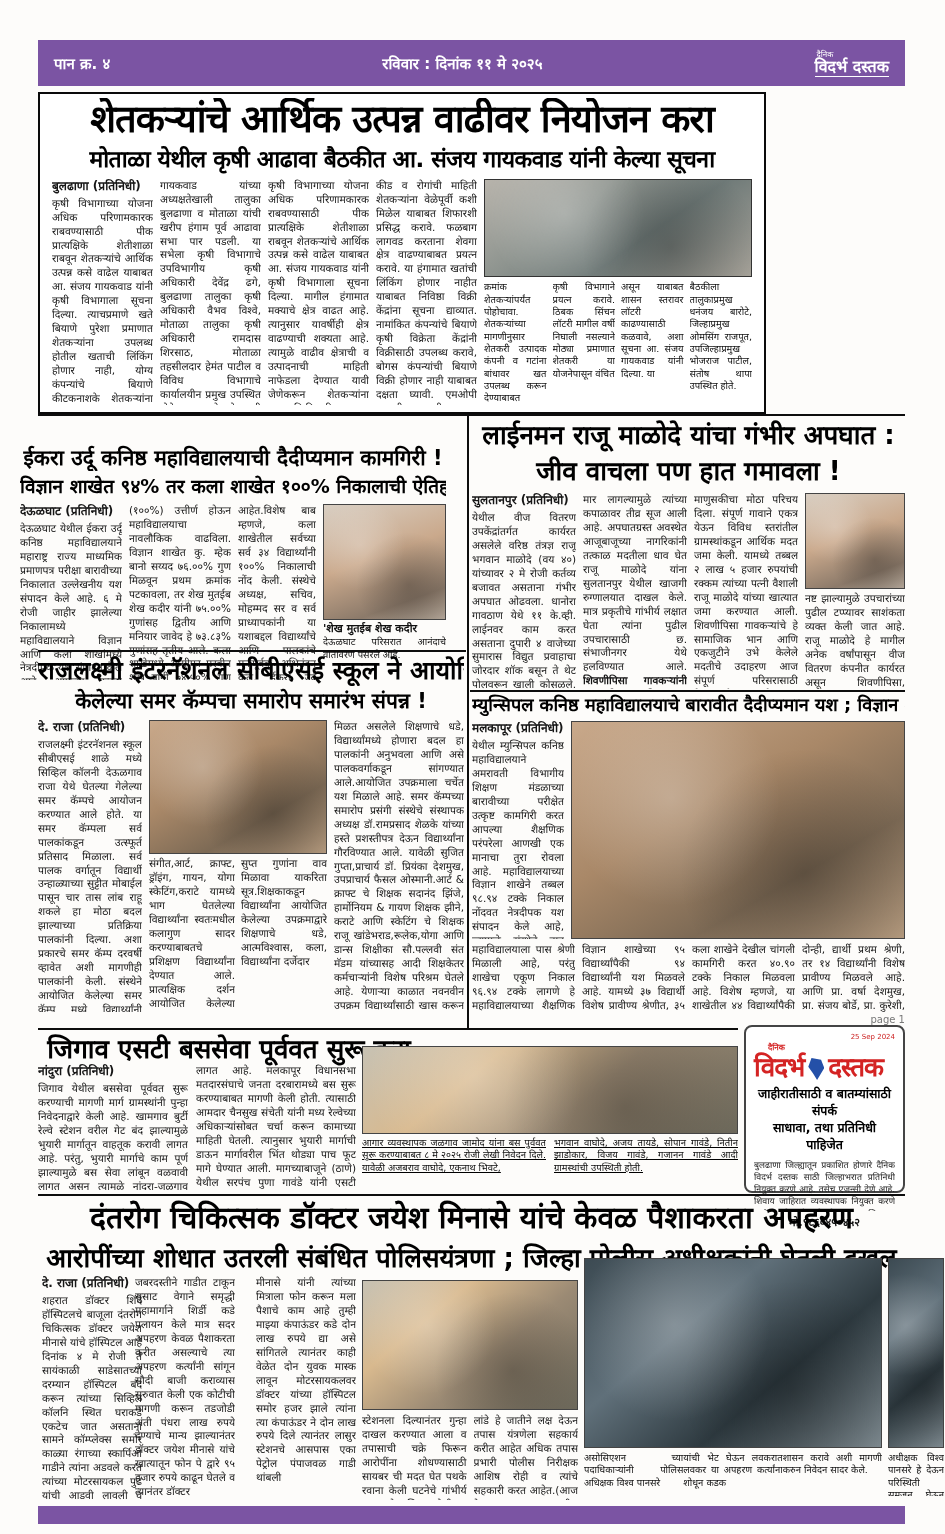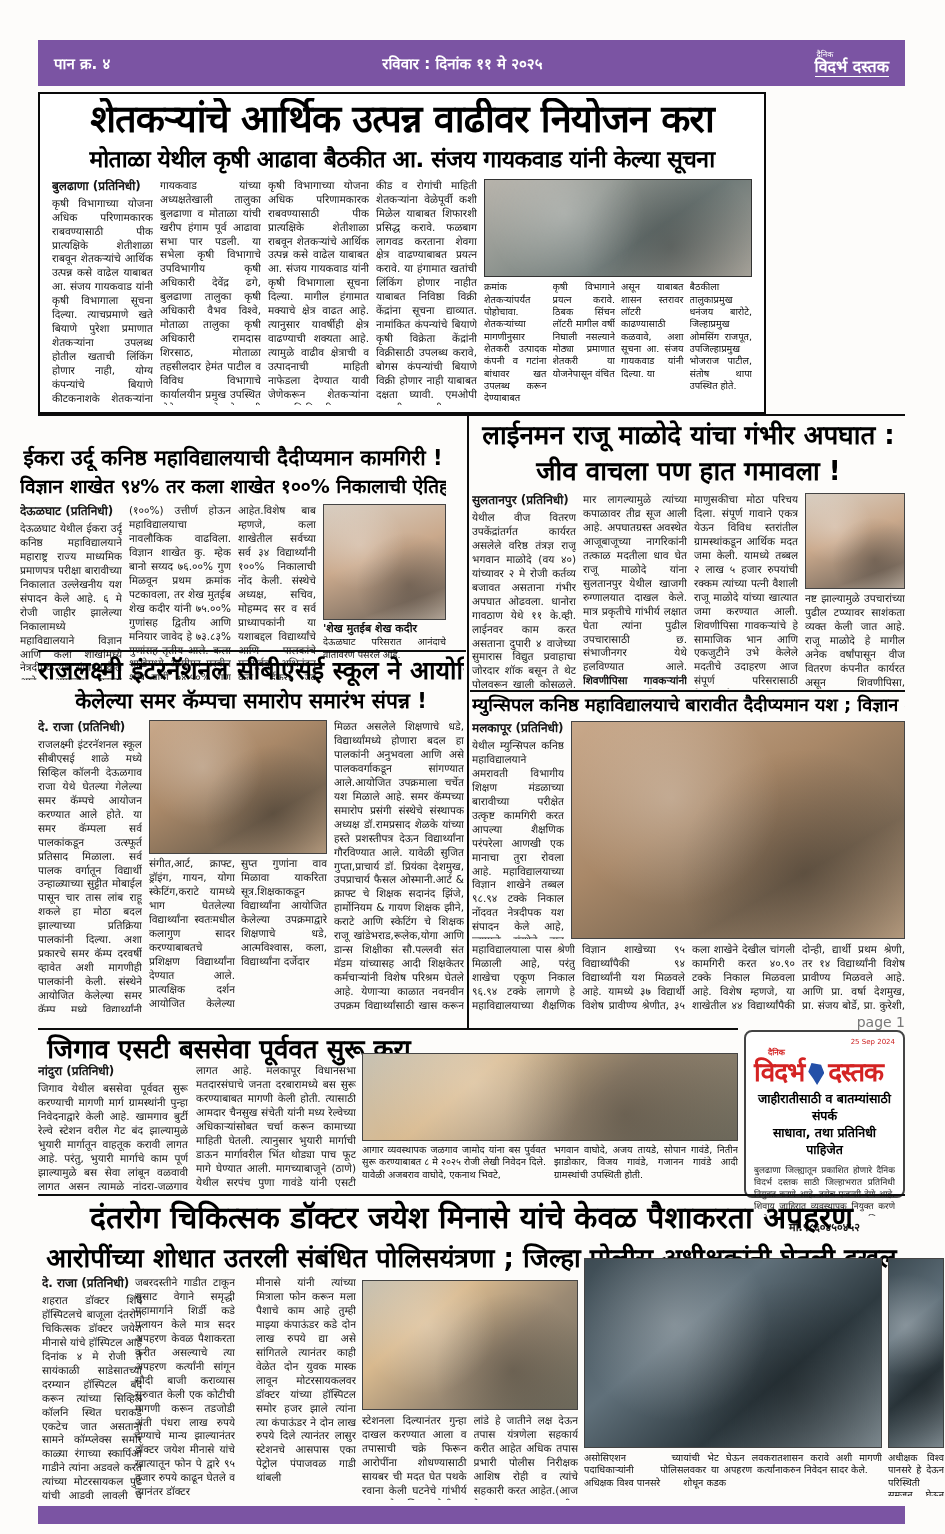--- a/index.html
+++ b/index.html
@@ -31,21 +31,21 @@
   .rule-v { border-left:2px solid #0d0d0d; }
   .adbox { border:2px solid #444; border-radius:8px; background:#fff; padding:6px 8px 8px 8px; text-align:center; }
   .adlogo { display:flex; align-items:flex-end; justify-content:flex-start; gap:4px; line-height:1; margin-top:2px; }
   .adlogo .w1, .adlogo .w2 { font-size:26px; font-weight:bold; color:#d42323; letter-spacing:-1px; }
   .adlogo .mapshape { width:16px; height:22px; background:#2450a8; clip-path:polygon(20% 0,80% 8%,100% 45%,55% 100%,30% 70%,0 40%); }
   .adtiny { font-size:7px; color:#c22; text-align:right; }
   .adsmall-dainik { font-size:8px; font-weight:bold; color:#d42323; text-align:left; margin-left:14px; }
   .adtitle { font-size:12.5px; font-weight:bold; color:#000; line-height:1.35; margin-top:6px; }
   .adbody { font-size:8.8px; color:#222; line-height:1.4; text-align:justify; margin-top:5px; }
   .adphone { font-size:11px; font-weight:bold; color:#111; margin-top:3px; }
-  .pagelabel { font-size:14px; color:#777; text-align:right; }
+  .pagelabel { font-size:10px; color:#777; text-align:right; }
 </style>
 </head>
 <body>
 
 <div id="paper">
 
   <div class="abs bar" style="left:38px; top:40px; width:867px; height:46px;">
     <span class="pageno">पान क्र. ४</span>
     <span class="date">रविवार : दिनांक ११ मे २०२५</span>
     <span class="masthead-mini">
@@ -185,21 +185,21 @@
       <div class="col" style="height:126px;">
         <span class="byline">नांदुरा (प्रतिनिधी)</span>
         <span>जिगाव येथील बससेवा पूर्ववत सुरू करण्याची मागणी मार्ग ग्रामस्थांनी पुन्हा निवेदनाद्वारे केली आहे. खामगाव बुर्टी रेल्वे स्टेशन वरील गेट बंद झाल्यामुळे भुयारी मार्गातून वाहतूक करावी लागत आहे. परंतु, भुयारी मार्गाचे काम पूर्ण झाल्यामुळे बस सेवा लांबून वळवावी लागत असून त्यामुळे नांदुरा-जळगाव जामोद बससेवा मार्गे जिगाव बंद होती. त्यामुळे विद्यार्थी, नोकरदार व वयस्क लोकांचे बायोवृद्ध लोकांना जास्त पायी चालावे</span>
       </div>
     </div>
     <div style="position:absolute; left:158px; top:34px; width:160px;">
       <div class="col" style="height:126px;">
         <span>लागत आहे. मलकापूर विधानसभा मतदारसंघाचे जनता दरबारामध्ये बस सुरू करण्याबाबत मागणी केली होती. त्यासाठी आमदार चैनसुख संचेती यांनी मध्य रेल्वेच्या अधिकाऱ्यांसोबत चर्चा करून कामाच्या माहिती घेतली. त्यानुसार भुयारी मार्गाची डाऊन मार्गावरील भिंत थोड्या पाच फूट मागे घेण्यात आली. मागच्याबाजूने (ठाणे) येथील सरपंच पुणा गावंडे यांनी एसटी वाहतूक सुरू करण्याची मागणी केली.</span>
       </div>
     </div>
-    <div style="position:absolute; left:324px; top:23px; width:376px;">
+    <div style="position:absolute; left:324px; top:16px; width:376px;text-decoration:underline;">
       <div class="photo outdoor" style="height:88px; border:1px solid #444;"></div>
       <div class="cols" style="gap:8px; margin-top:3px;">
         <div class="cap" style="flex:1; height:60px;">आगार व्यवस्थापक जळगाव जामोद यांना बस पुर्ववत सुरू करण्याबाबत ८ मे २०२५ रोजी लेखी निवेदन दिले. यावेळी अजबराव वाघोदे, एकनाथ भिवटे,</div>
         <div class="cap" style="flex:1; height:60px;">भगवान वाघोदे, अजय तायडे, सोपान गावंडे, नितीन झाडोकार, विजय गावंडे, गजानन गावंडे आदी ग्रामस्थांची उपस्थिती होती.</div>
       </div>
     </div>
   </div>
 
   <div class="abs" style="left:744px; top:1014px; width:161px; height:178px;">
     <div class="pagelabel">page 1</div>

